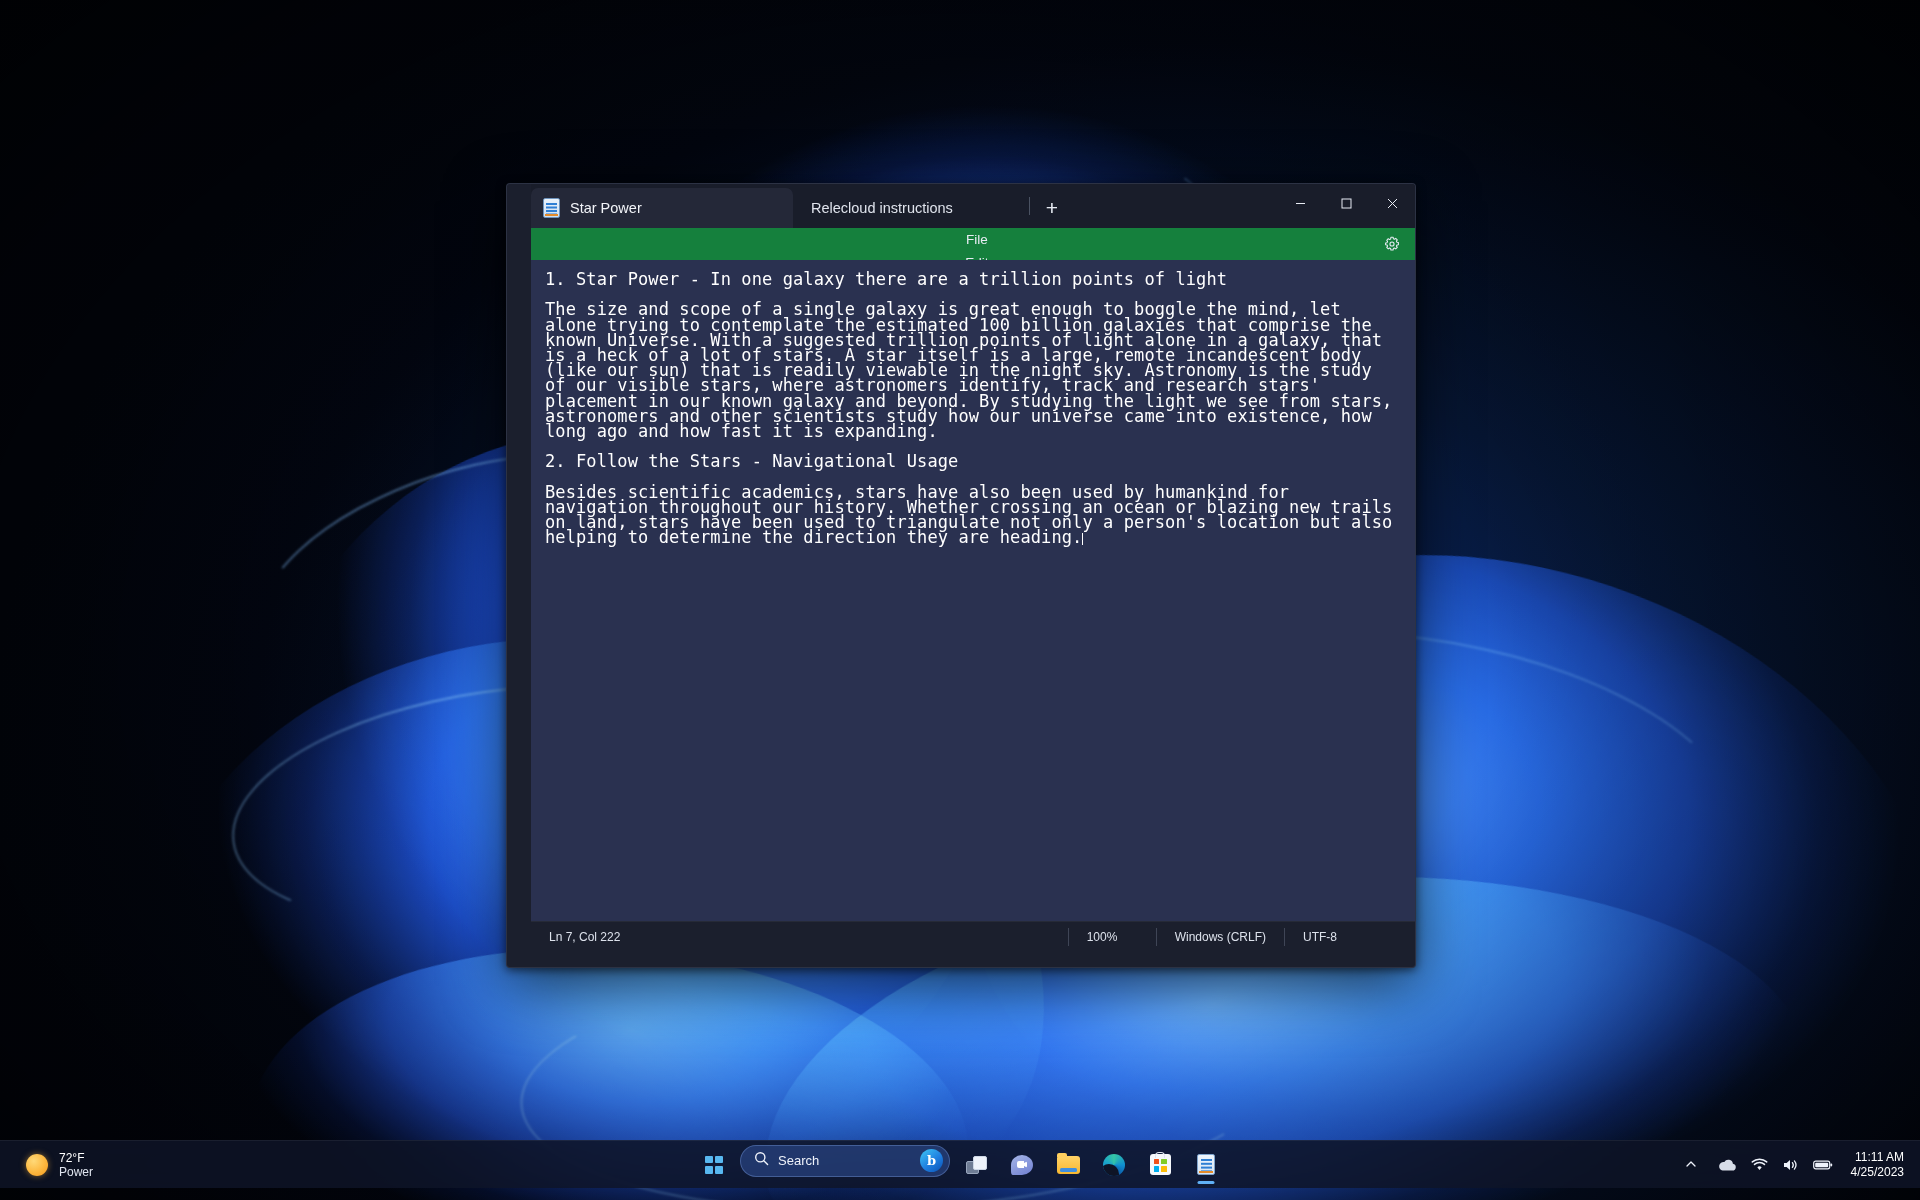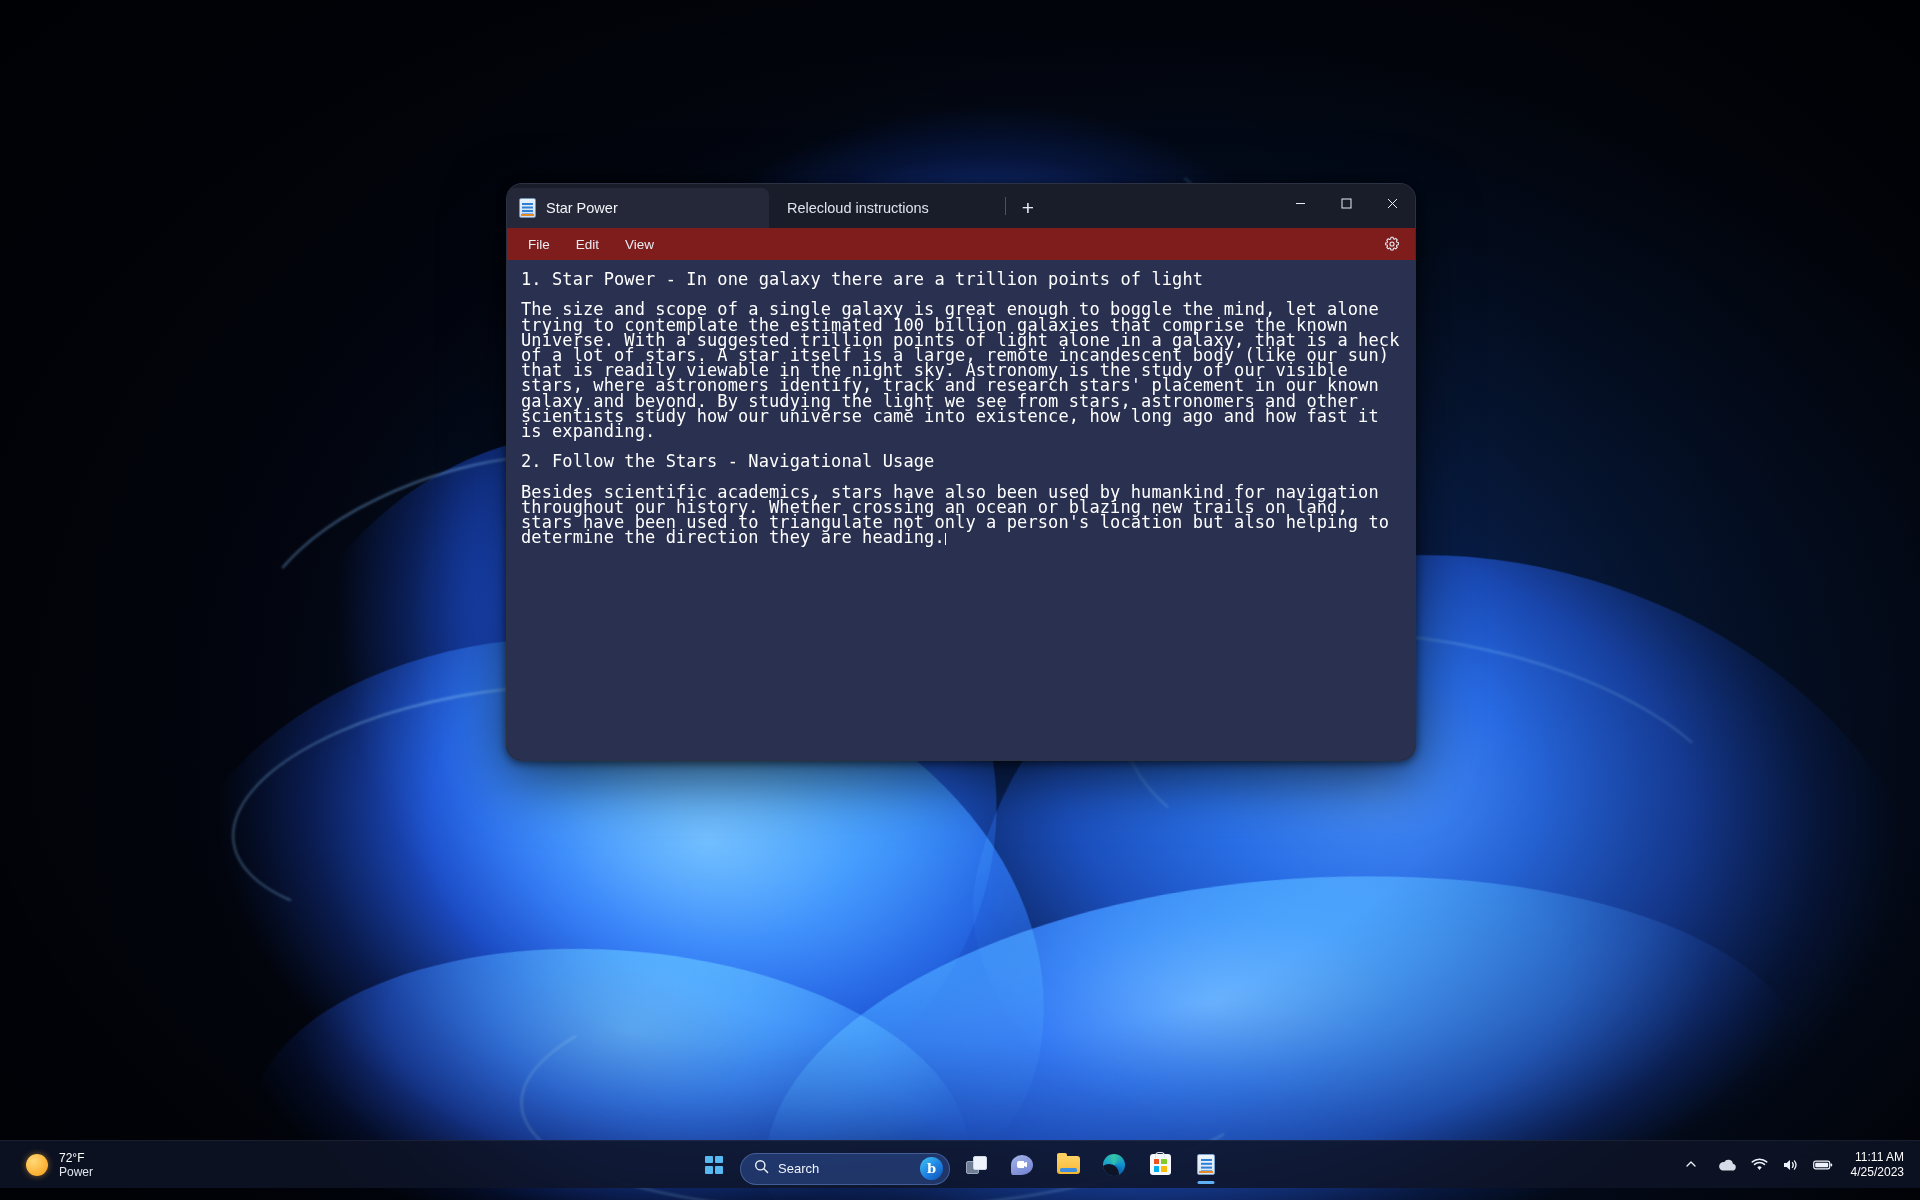--- a/index.html
+++ b/index.html
@@ -91,26 +91,27 @@
   .wp-vignette {
     background: radial-gradient(ellipse 1400px 1000px at 50% 55%, rgba(0,0,0,0) 38%, rgba(0,0,0,0.45) 78%, rgba(0,0,0,0.78) 100%);
   }
 
   
   #notepad {
     position: absolute;
     left: 506px;
     top: 183px;
     width: 910px;
-    height: 578px;
+    height: 785px;
     background: #1b1f2d;
-    border-radius: 16px;
+    border-radius: 4px;
     overflow: hidden;
     box-shadow: 0 18px 60px rgba(0,0,0,0.65), 0 2px 10px rgba(0,0,0,0.6);
     border: 1px solid rgba(120,140,180,0.18);
+    padding-left: 24px;
   }
 
   
   .tabstrip {
     position: relative;
     height: 44px;
     background: #191d2a;
     display: flex;
     align-items: flex-end;
   }
@@ -179,25 +180,26 @@
     width: 46px; height: 38px;
     display: flex; align-items: center; justify-content: center;
     color: #e8ecf4;
     cursor: default;
   }
   .wc svg { display: block; }
 
   
   .menubar {
     height: 32px;
-    background: #7f1d1d;
+    background: #15803d;
     display: flex;
     align-items: center;
     padding-left: 8px;
     position: relative;
+    flex-direction: column;
   }
   .menuitem {
     padding: 4px 13px;
     font-size: 13.5px;
     color: #e8ecf4;
     border-radius: 4px;
     cursor: default;
   }
   .gear {
     position: absolute;
@@ -286,21 +288,21 @@
   .wx-text { line-height: 14px; }
   .wx-temp { font-size: 12px; color: #ffffff; }
   .wx-cond { font-size: 12px; color: #dfe4ee; }
 
   
   .tb-center {
     position: absolute;
     left: 50%;
     transform: translateX(-50%);
     display: flex;
-    align-items: flex-end;
+    align-items: flex-start;
     gap: 6px;
   }
   .tb-btn {
     width: 40px; height: 40px;
     display: flex; align-items: center; justify-content: center;
     border-radius: 6px;
     position: relative;
     cursor: default;
   }
   .tb-btn.active::after {

